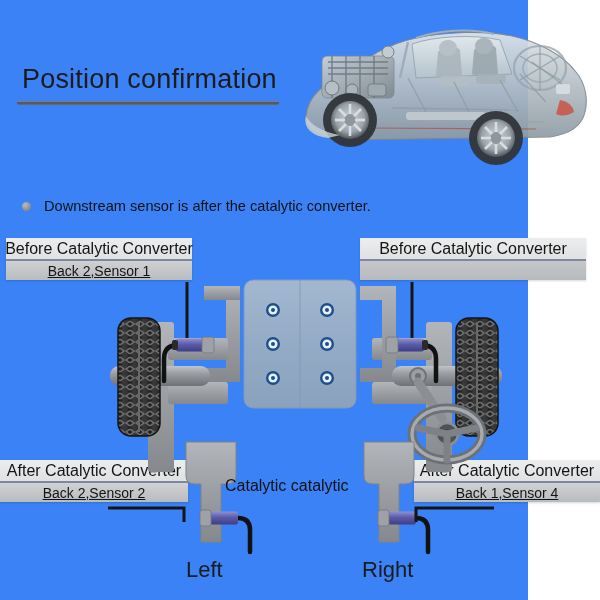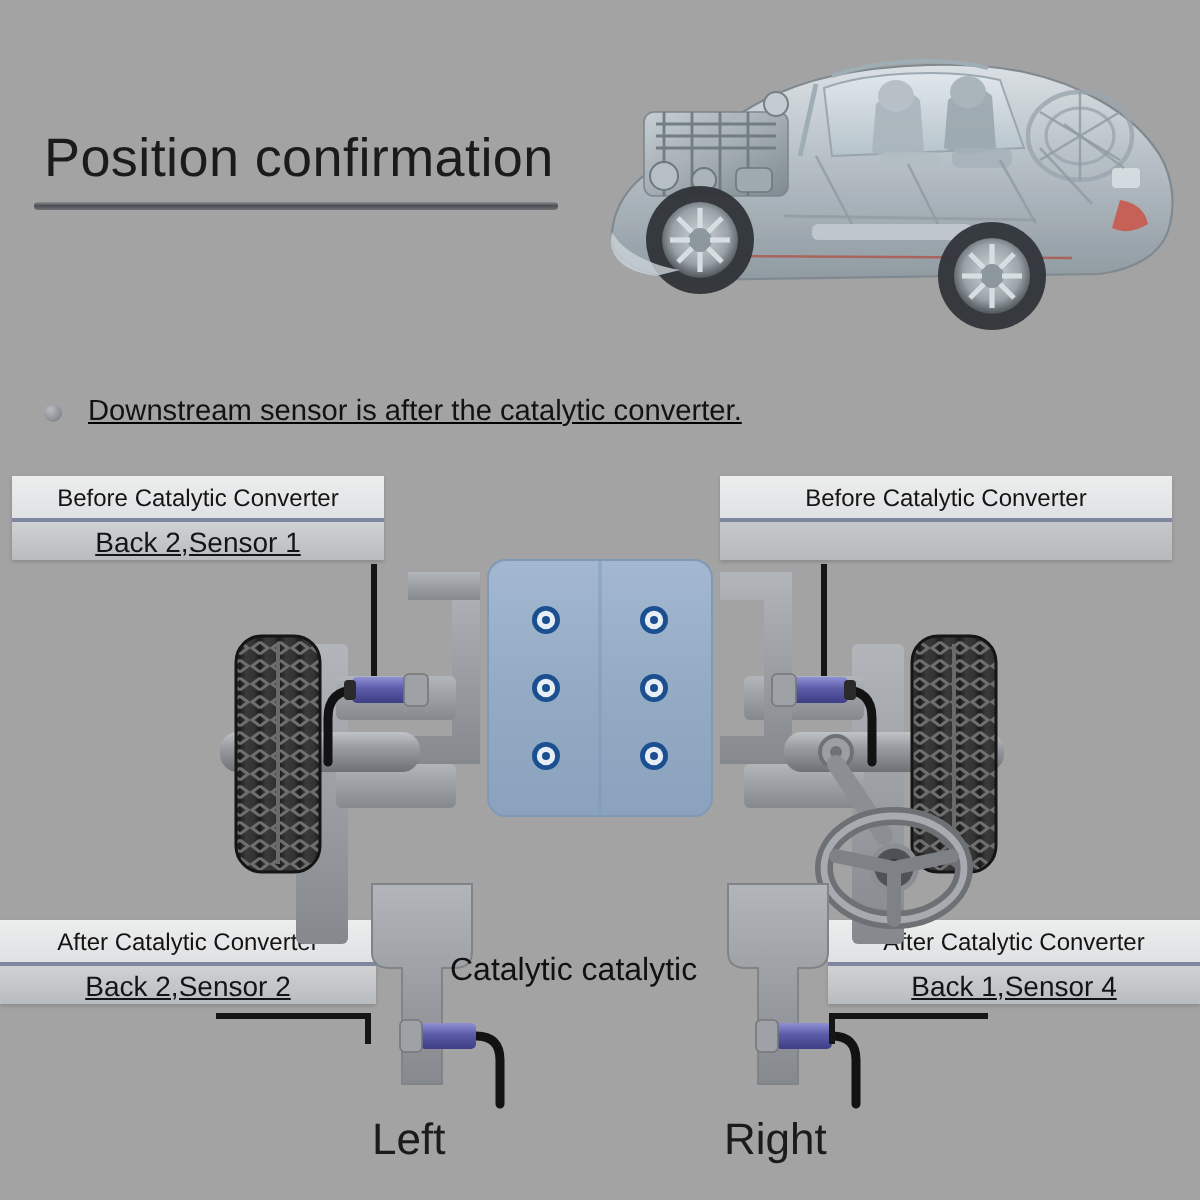--- a/index.html
+++ b/index.html
@@ -1,17 +1,17 @@
 <!DOCTYPE html>
 <html><head>
 <meta charset="utf-8">
 <style>
   html,body{margin:0;padding:0;background:#ffffff;}
   body{width:600px;height:600px;overflow:hidden;font-family:"Liberation Sans",sans-serif;}
-  #root{position:relative;width:600px;height:600px;background:#a3a3a3;}
+  #root{position:relative;width:528px;height:600px;background:#3b82f6;}
 
   
   .title{
     position:absolute;left:22px;top:64px;font-size:27px;color:#1b1b1b;
     letter-spacing:.2px;white-space:nowrap;
   }
   .title-rule{
     position:absolute;left:17px;top:101px;width:262px;height:4px;
     background:linear-gradient(to bottom,#8b8f95 0%,#4c5055 45%,#6d7176 100%);
     border-radius:2px;
@@ -31,21 +31,21 @@
 
   
   .labelbox{
     position:absolute;
     background:linear-gradient(to bottom,#e9eaec 0%,#dcdee0 38%,#c6c8cb 52%,#b7babd 100%);
     box-shadow:0 1px 2px rgba(0,0,0,.16);
     display:flex;flex-direction:column;
   }
   .labelbox .lb-top{
     flex:0 0 21px;display:flex;align-items:center;justify-content:center;
-    font-size:12px;color:#141414;white-space:nowrap;
+    font-size:16px;color:#141414;white-space:nowrap;
     border-bottom:2px solid #7f86a0;
     background:linear-gradient(to bottom,#eceded 0%,#e0e1e3 100%);
   }
   .labelbox .lb-bot{
     flex:1 1 auto;display:flex;align-items:center;justify-content:center;
     font-size:14px;color:#141414;white-space:nowrap;
     background:linear-gradient(to bottom,#cfd1d3 0%,#b9bcbf 100%);
     text-decoration:underline;
   }
 
@@ -169,21 +169,21 @@
         <path d="M213 130 h10"></path>
       <path d="M197 119 l7 7"></path>
         <path d="M212 134 l7 7"></path>
       <path d="M219 119 l-7 7"></path>
         <path d="M204 134 l-7 7"></path>
     </g>
 
     <path d="M18 108 C22 116 34 124 52 127 L40 130 C24 128 15 120 18 108 Z" fill="#cbd3d8" opacity=".8"></path>
   </svg>
 
-  <div class="bullet-row" style="left:22px;top:198px;text-decoration:underline;">
+  <div class="bullet-row" style="left:22px;top:198px;">
     <span class="bullet-dot"></span>
     <span class="bullet-text">Downstream sensor is after the catalytic converter.</span>
   </div>
 
   <div class="labelbox" style="left:6px;top:238px;width:186px;height:42px;">
     <div class="lb-top">Before Catalytic Converter</div>
     <div class="lb-bot">Back 2,Sensor 1</div>
   </div>
 
   <div class="labelbox" style="left:360px;top:238px;width:226px;height:42px;">

